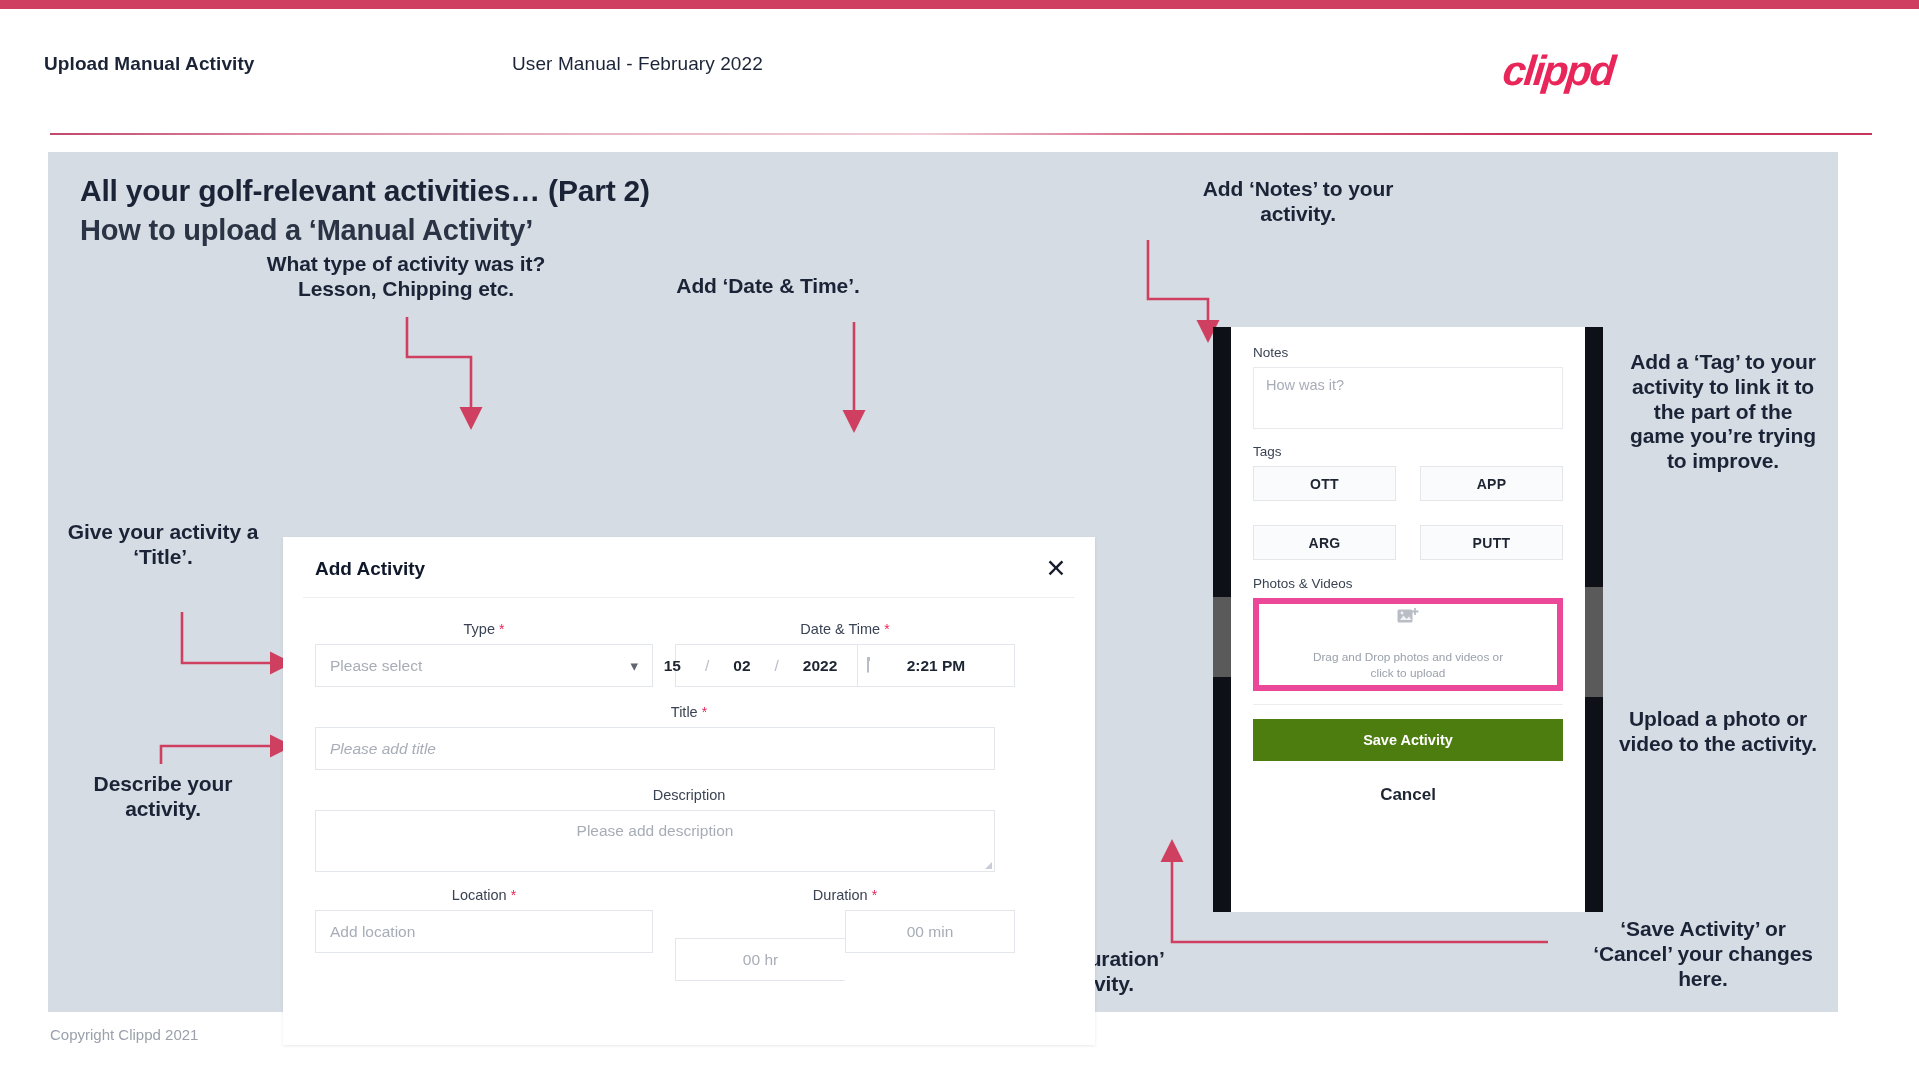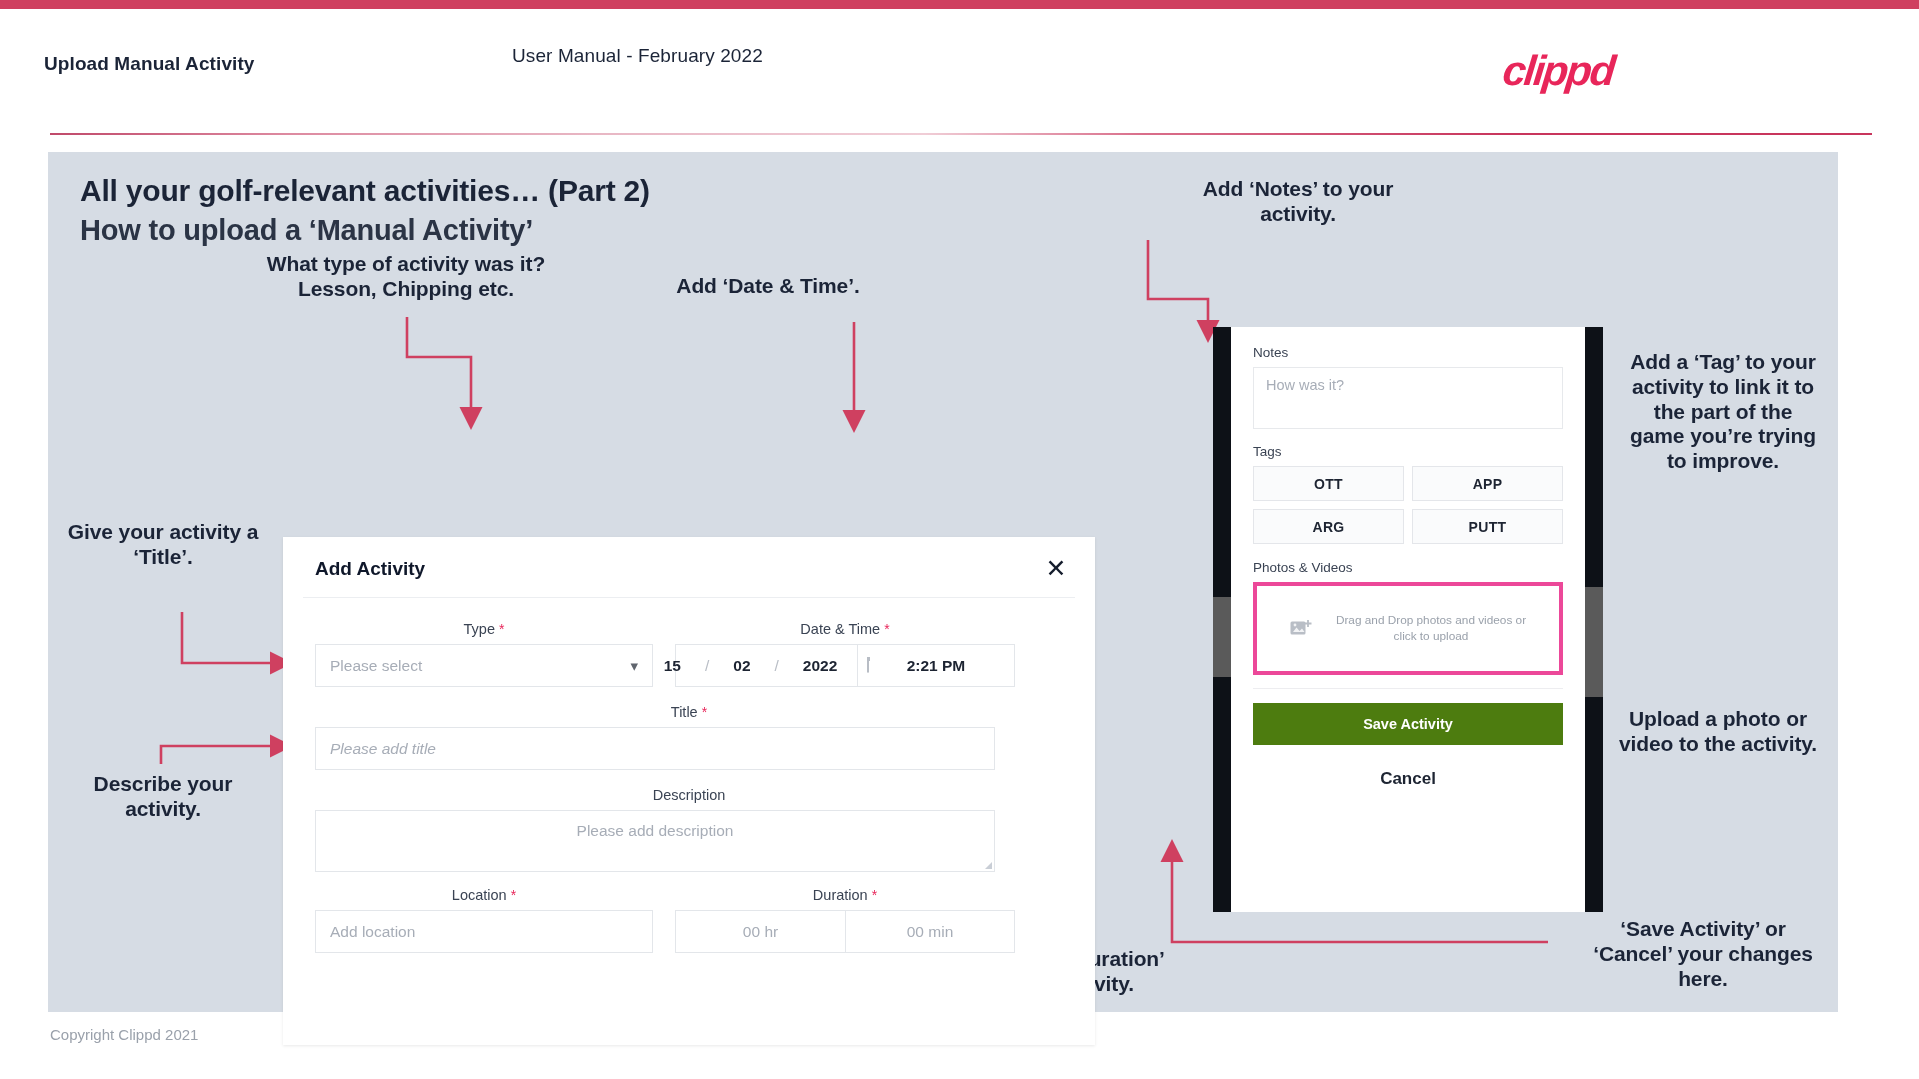--- a/index.html
+++ b/index.html
@@ -17,21 +17,21 @@
     background: #cf4060;
   }
 
   
   .header { position: absolute; left: 0; top: 9px; width: 1665px; height: 118px; background: #fff; }
   .hdr-title {
     position: absolute; left: 44px; top: 44px;
     font-size: 19px; font-weight: 600; color: #1b2437; letter-spacing: .1px;
   }
   .hdr-sub {
-    position: absolute; left: 512px; top: 36px;
+    position: absolute; left: 512px; top: 44px;
     font-size: 19px; font-weight: 500; color: #1b2437; letter-spacing: .1px;
   }
   .brand {
     position: absolute; right: 52px; top: 38px;
     font-size: 42px; font-weight: 700; color: #e8265a;
     letter-spacing: -2.2px; font-style: italic;
     transform: skewX(-6deg);
   }
   .hdr-rule {
     position: absolute; left: 50px; top: 124px; width: 1822px; height: 2px;
@@ -136,21 +136,21 @@
     content: ""; position: absolute; right: 2px; bottom: 2px;
     width: 0; height: 0; border-left: 7px solid transparent; border-bottom: 7px solid #c9ced6;
   }
 
   .dur-wrap { display: flex; width: 340px; }
   .dur-cell {
     width: 170px; height: 43px; border: 1px solid #e3e6ea;
     display: flex; align-items: center; justify-content: center;
     font-size: 15.5px; color: #a7adb7;
   }
-  .dur-cell.first { border-right: none; }
+  .dur-cell.first { border-right: none; margin-top: 28px; }
 
   .mb18 { margin-bottom: 17px; }
   .mb16 { margin-bottom: 15px; }
 
   
   .phone {
     position: absolute; left: 1165px; top: 175px;
     width: 390px; height: 585px;
   }
   .phone-frame-l, .phone-frame-r {
@@ -165,30 +165,30 @@
     position: absolute; left: 18px; top: 0; width: 354px; height: 585px;
     background: #fff; overflow: hidden;
   }
   .ps-pad { padding: 18px 22px 0 22px; }
   .ps-lbl { font-size: 13.5px; color: #3a4353; margin-bottom: 7px; }
   .notes-box {
     height: 62px; border: 1px solid #e7e9ec; padding: 9px 12px;
     font-size: 14.5px; color: #a7adb7;
   }
   .tags-grid {
-    display: grid; grid-template-columns: 1fr 1fr; gap: 8px; margin-top: 3px;
+    display: grid; grid-template-columns: 1fr 1fr; gap: 24px; margin-top: 3px;
   }
   .tag-btn {
     height: 35px; border: 1px solid #e4e6ea; background: #fafbfc;
     display: flex; align-items: center; justify-content: center;
     font-size: 14px; font-weight: 700; color: #1d2432; letter-spacing: .3px;
   }
   .pv-box {
-    border: 4px solid #ec4899; height: 93px;
-    display: flex; flex-direction: row; align-items: center; justify-content: center;
+    border: 6px solid #ec4899; height: 93px;
+    display: flex; flex-direction: column; align-items: center; justify-content: center;
     gap: 24px;
   }
   .pv-ico { width: 22px; height: 19px; position: relative; }
   .pv-txt { font-size: 11.8px; color: #9aa1ab; text-align: center; line-height: 1.35; }
   .ps-rule { height: 1px; background: #ededf0; margin: 13px 0 0 0; }
   .save-btn {
     height: 42px; background: #4d7c0f; color: #fff;
     display: flex; align-items: center; justify-content: center;
     font-size: 14.5px; font-weight: 700; margin-top: 14px; cursor: pointer;
   }

